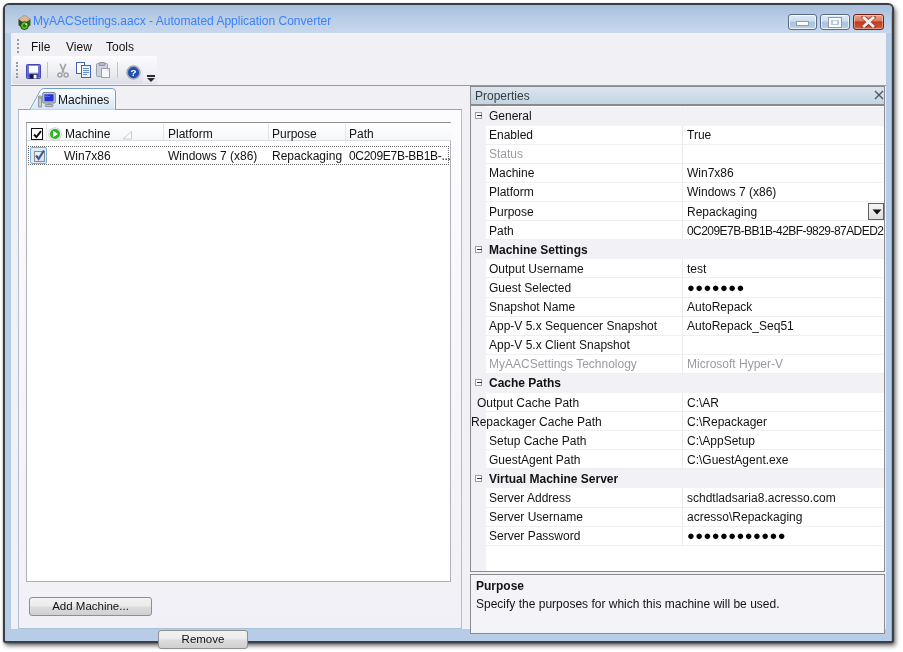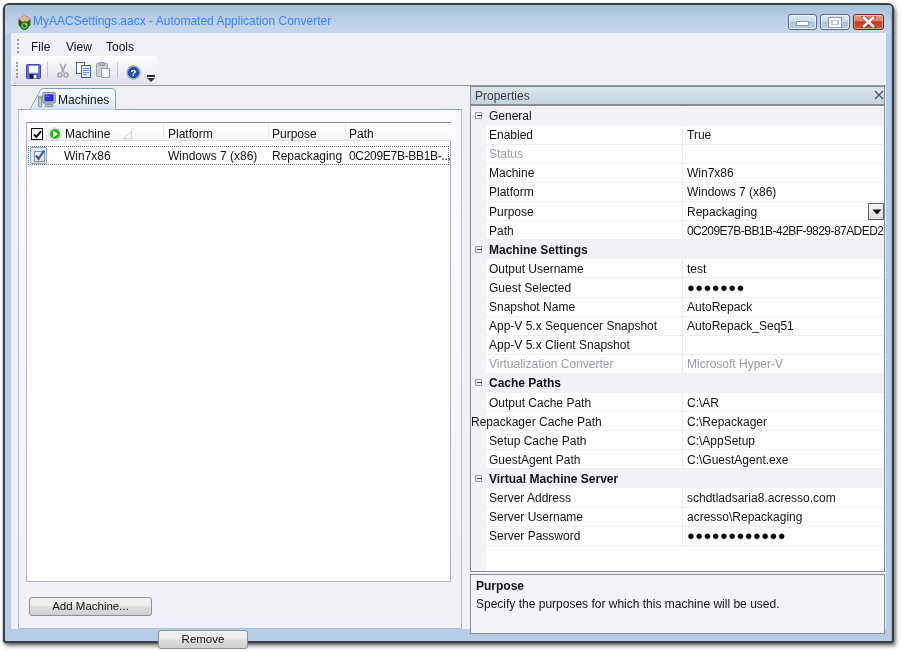--- a/index.html
+++ b/index.html
@@ -230,28 +230,28 @@
     <div class="abs" style="left:216px;top:173.6px;font-size:13px;letter-spacing:0.4px;color:#000">●●●●●●●</div>
     <div class="abs" style="left:15px;top:209.6px;width:400px;height:1px;background:#efeef3"></div>
     <div class="abs t12" style="left:18px;top:194.0px">Snapshot Name</div>
     <div class="abs t12" style="left:216px;top:194.0px">AutoRepack</div>
     <div class="abs" style="left:15px;top:228.7px;width:400px;height:1px;background:#efeef3"></div>
     <div class="abs t12" style="left:18px;top:213.1px">App-V 5.x Sequencer Snapshot</div>
     <div class="abs t12" style="left:216px;top:213.1px">AutoRepack_Seq51</div>
     <div class="abs" style="left:15px;top:247.8px;width:400px;height:1px;background:#efeef3"></div>
     <div class="abs t12" style="left:18px;top:232.2px">App-V 5.x Client Snapshot</div>
     <div class="abs" style="left:15px;top:266.9px;width:400px;height:1px;background:#efeef3"></div>
-    <div class="abs t12 grey" style="left:18px;top:251.3px">Virtualization Converter</div>
+    <div class="abs t12 grey" style="left:18px;top:251.3px">MyAACSettings Technology</div>
     <div class="abs t12 grey" style="left:216px;top:251.3px">Microsoft Hyper-V</div>
     <div class="abs" style="left:0;top:267.90000000000003px;width:415px;height:19.1px;background:#f2f1f6"></div>
     <div class="abs" style="left:3.5px;top:273.4px;width:7px;height:7px;background:#fff;border:1px solid #9a9aa0"></div>
     <div class="abs" style="left:5.5px;top:276.4px;width:5px;height:1px;background:#333"></div>
     <div class="abs t12" style="left:18px;top:270.4px;font-weight:bold">Cache Paths</div>
     <div class="abs" style="left:15px;top:305.1px;width:400px;height:1px;background:#efeef3"></div>
-    <div class="abs t12" style="left:18px;top:289.5px">Output Cache Path</div>
+    <div class="abs t12" style="left:6px;top:289.5px">Output Cache Path</div>
     <div class="abs t12" style="left:216px;top:289.5px">C:\AR</div>
     <div class="abs" style="left:15px;top:324.2px;width:400px;height:1px;background:#efeef3"></div>
     <div class="abs t12" style="left:0;top:308.6px">Repackager Cache Path</div>
     <div class="abs t12" style="left:216px;top:308.6px">C:\Repackager</div>
     <div class="abs" style="left:15px;top:343.3px;width:400px;height:1px;background:#efeef3"></div>
     <div class="abs t12" style="left:18px;top:327.7px">Setup Cache Path</div>
     <div class="abs t12" style="left:216px;top:327.7px">C:\AppSetup</div>
     <div class="abs" style="left:15px;top:362.4px;width:400px;height:1px;background:#efeef3"></div>
     <div class="abs t12" style="left:18px;top:346.8px">GuestAgent Path</div>
     <div class="abs t12" style="left:216px;top:346.8px">C:\GuestAgent.exe</div>

